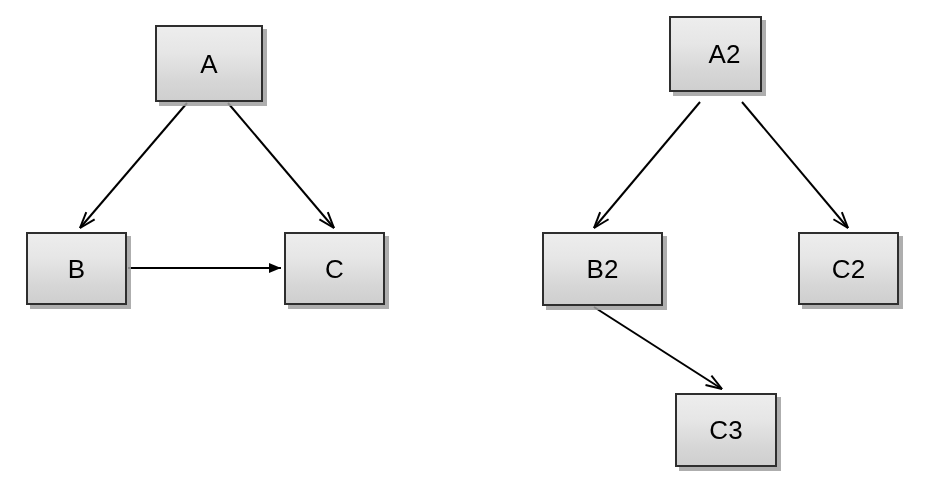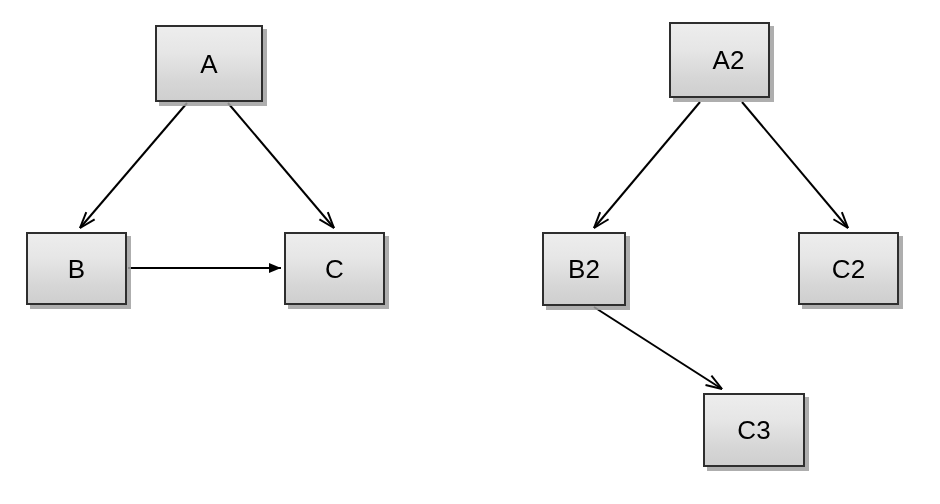--- a/index.html
+++ b/index.html
@@ -85,27 +85,27 @@
   <div id="node-layer">
       <div class="node" style="left: 155px; top: 25px; width: 108px; height: 77px;">
         <span class="node-label">A</span>
       </div>
       <div class="node" style="left: 26px; top: 232px; width: 101px; height: 73px;">
         <span class="node-label">B</span>
       </div>
       <div class="node" style="left: 284px; top: 232px; width: 101px; height: 73px;">
         <span class="node-label">C</span>
       </div>
-      <div class="node" style="left: 669px; top: 22px; width: 101px; height: 76px; padding-left: 18px;">
+      <div class="node" style="left: 669px; top: 16px; width: 93px; height: 76px; padding-left: 18px;">
         <span class="node-label">A2</span>
       </div>
-      <div class="node" style="left: 542px; top: 232px; width: 84px; height: 74px;">
+      <div class="node" style="left: 542px; top: 232px; width: 121px; height: 74px;">
         <span class="node-label">B2</span>
       </div>
       <div class="node" style="left: 798px; top: 232px; width: 101px; height: 73px; text-align: right;">
         <span class="node-label">C2</span>
       </div>
-      <div class="node" style="left: 675px; top: 393px; width: 102px; height: 74px; margin-left: 28px;">
+      <div class="node" style="left: 675px; top: 393px; width: 102px; height: 74px;">
         <span class="node-label">C3</span>
       </div>
     </div>
 
 </div>
 
 </body></html>

